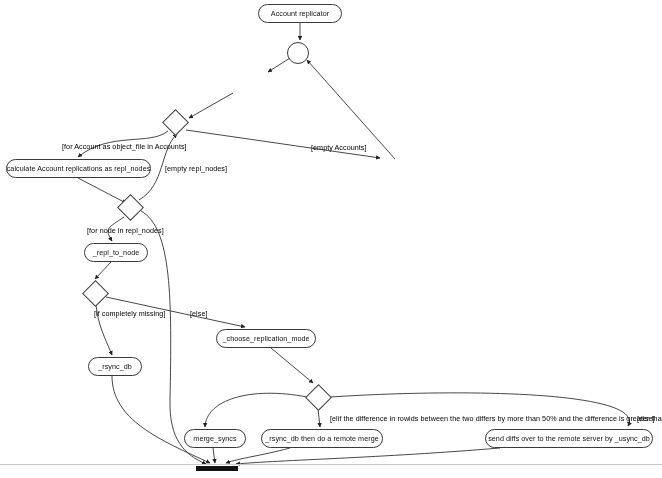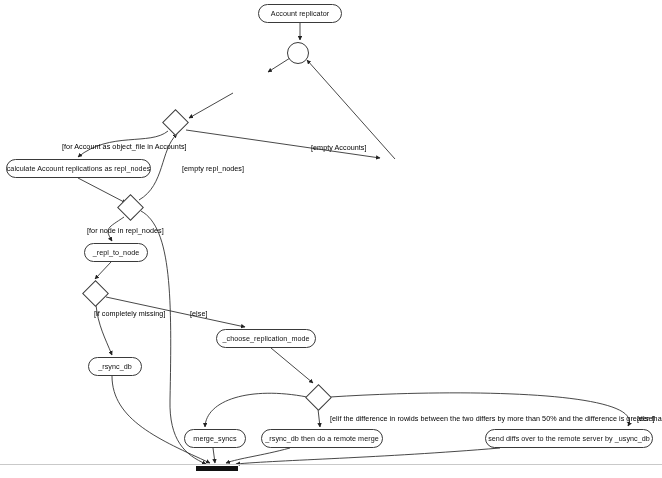--- a/index.html
+++ b/index.html
@@ -161,21 +161,21 @@
   </div>
 
   <div class="node" style="left:485px; top:429px; width:168px; height:19px;">
     <span>send diffs over to the remote server by _usync_db</span>
   </div>
 
   <div style="position:absolute; left:196px; top:466px; width:42px; height:5px; background:#111111;"></div>
 
   <div class="edge-label" style="left:62px; top:142px;">[for Account as object_file in Accounts]</div>
   <div class="edge-label" style="left:268px; top:143px;margin-left:43px;">[empty Accounts]</div>
-  <div class="edge-label" style="left:165px; top:164px;margin-left:17px;">[empty repl_nodes]</div>
+  <div class="edge-label" style="left:165px; top:164px;">[empty repl_nodes]</div>
   <div class="edge-label" style="left:87px; top:226px;">[for node in repl_nodes]</div>
   <div class="edge-label" style="left:94px; top:309px;">[if completely missing]</div>
   <div class="edge-label" style="left:190px; top:309px;">[else]</div>
   <div class="edge-label" style="left:330px; top:414px;">[elif the difference in rowids between the two differs by more than 50% and the difference is greater than per_diff]</div>
   <div class="edge-label" style="left:637px; top:414px;">[else]</div>
 
   <div class="bottom-rule" style="top:464px;"></div>
 
 </div>
 

